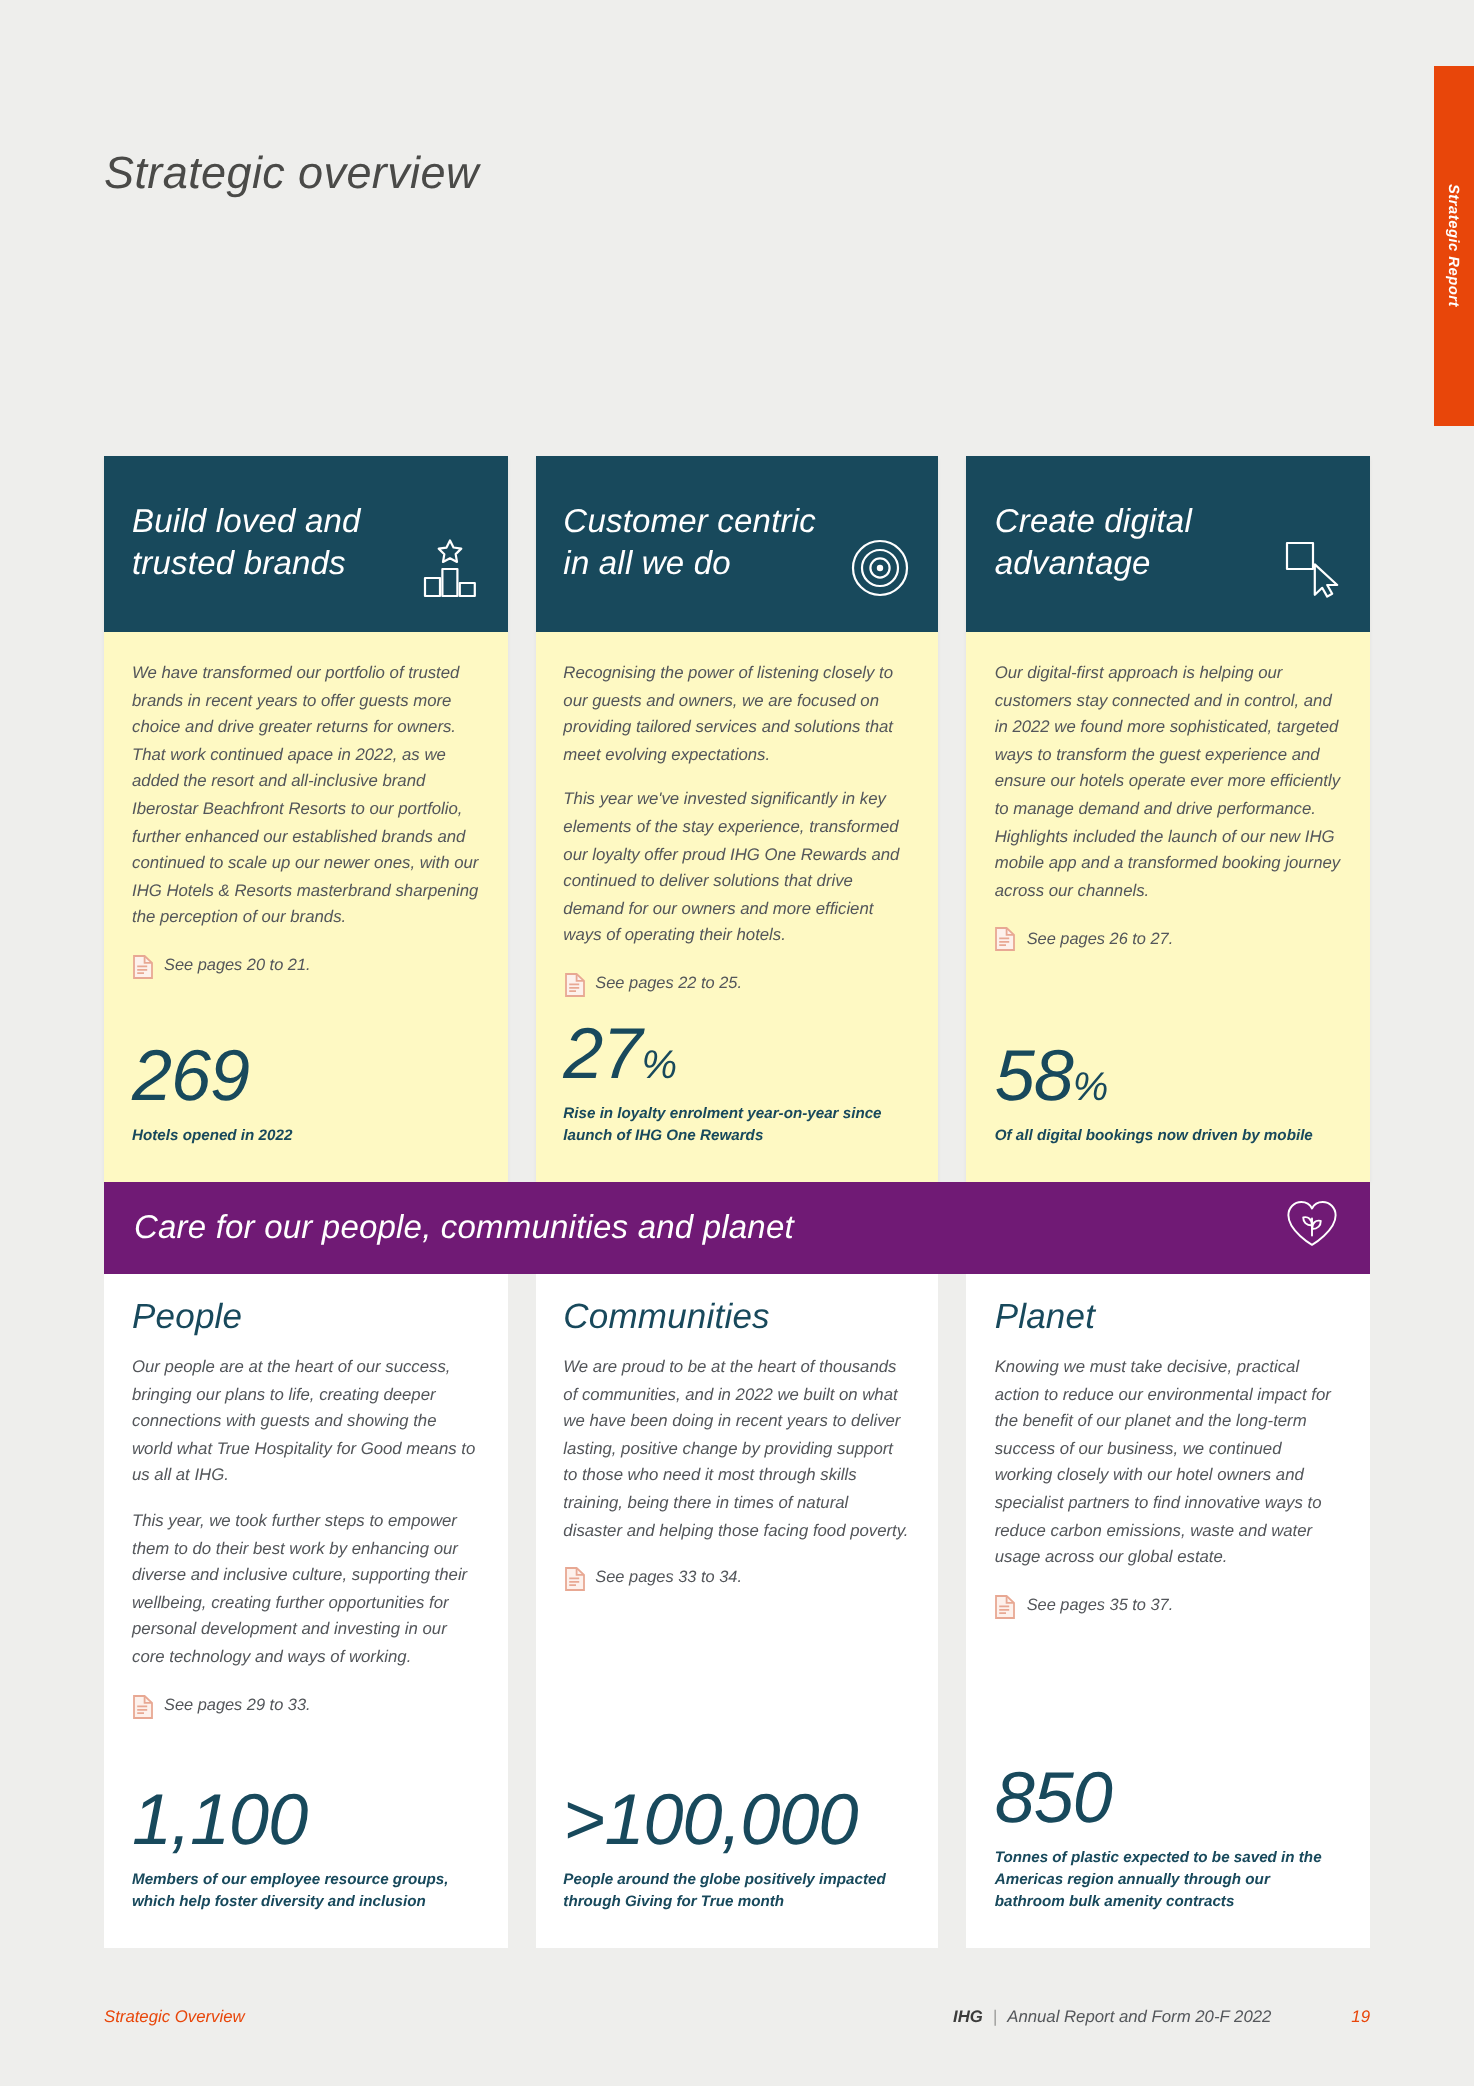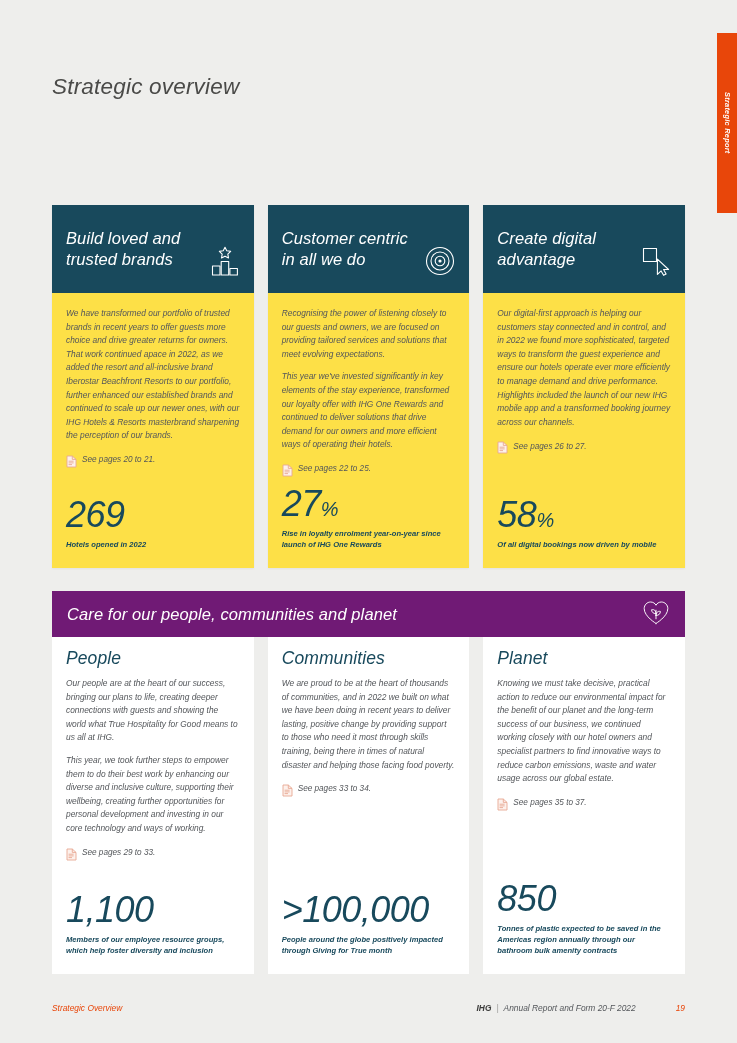--- a/index.html
+++ b/index.html
@@ -57,24 +57,25 @@
   .card-row {
     position: absolute;
     left: 52px;
     top: 205px;
     width: 633px;
     display: flex;
     gap: 14px;
   }
   .card {
     width: 202px;
-    background: #fde047;
+    background: #fef9c3;
     display: flex;
     flex-direction: column;
     box-shadow: 0 1px 2px rgba(0,0,0,0.05);
+    margin-top: 23px;
   }
   .card-head {
     background: #18495c;
     padding: 14px 14px 15px 14px;
     min-height: 88px;
     display: flex;
     align-items: center;
     justify-content: space-between;
     gap: 6px;
   }
@@ -275,21 +276,21 @@
           <svg viewBox="0 0 34 34" width="34" height="34" fill="none" stroke="#ffffff" stroke-width="1.1">
             <circle cx="17" cy="17" r="13.5"></circle>
             <circle cx="17" cy="17" r="9"></circle>
             <circle cx="17" cy="17" r="4.8"></circle>
             <circle cx="17" cy="17" r="1.6" fill="#ffffff" stroke="none"></circle>
           </svg>
         </span>
       </div>
       <div class="card-body">
         <p>Recognising the power of listening closely to our guests and owners, we are focused on providing tailored services and solutions that meet evolving expectations.</p>
-        <p>This year we've invested significantly in key elements of the stay experience, transformed our loyalty offer with IHG One Rewards and continued to deliver solutions that drive demand for our owners and more efficient ways of operating their hotels.</p>
+        <p>This year we've invested significantly in key elements of the stay experience, transformed our loyalty offer proud IHG One Rewards and continued to deliver solutions that drive demand for our owners and more efficient ways of operating their hotels.</p>
         <div class="see-ref">
           <span class="doc-icon">
             <svg viewBox="0 0 11 13" width="11" height="13" fill="none" stroke="#e8a893" stroke-width="0.9">
               <path d="M1 1h5.3L10 4.4V12H1z" fill="#fdf1ec"></path>
               <path d="M6.3 1v3.4H10"></path>
               <path d="M2.6 6.2h5M2.6 7.9h5M2.6 9.6h3.4"></path>
             </svg>
           </span>
           <span class="see-ref-text">See pages 22 to 25.</span>
         </div>

